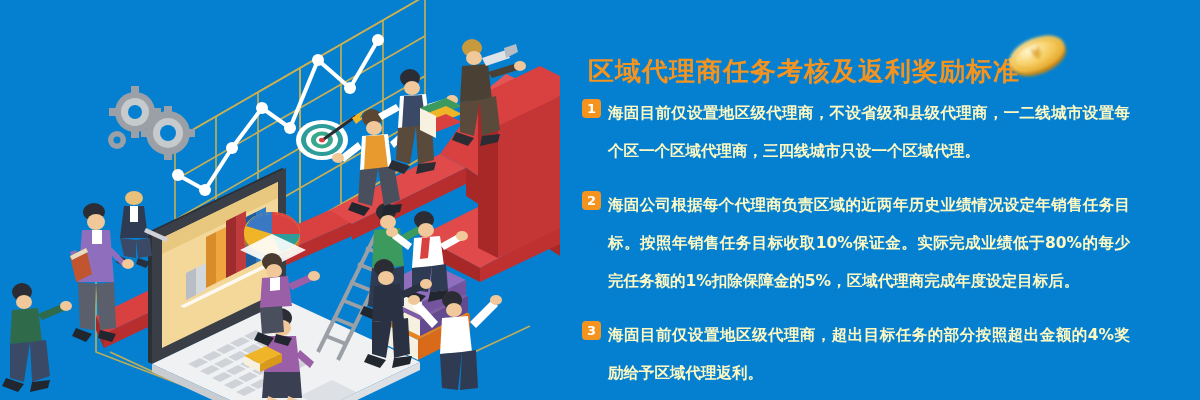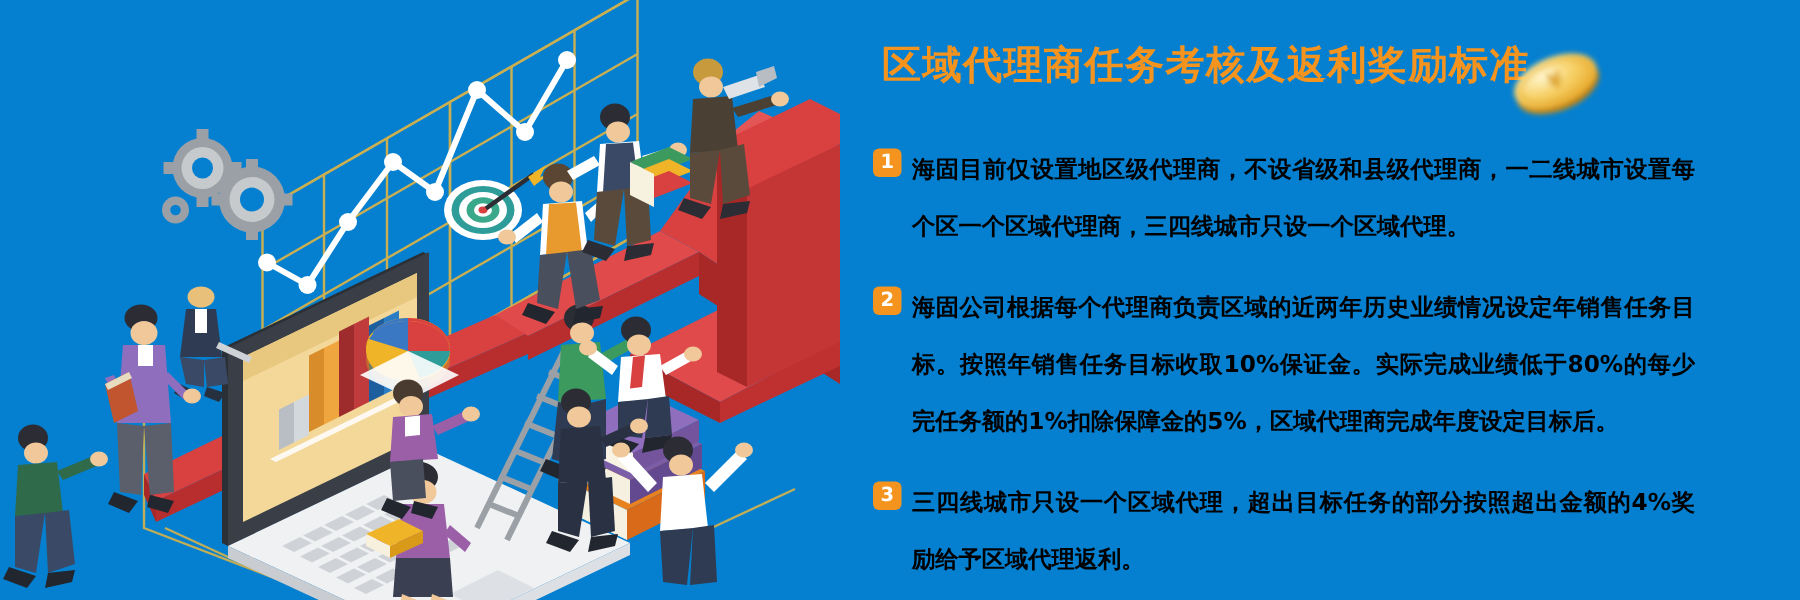--- a/index.html
+++ b/index.html
@@ -12,40 +12,40 @@
   .banner { position:absolute; inset:0; background:#0580d0; overflow:hidden; }
 
   
   .illus { position:absolute; left:0; top:0; width:560px; height:400px; }
   .illus svg { display:block; width:560px; height:400px; }
 
   
   .content { position:absolute; left:560px; top:0; width:640px; height:400px; }
 
   .title {
-    position:absolute; left:28px; top:26px;
+    position:absolute; left:28px; top:54px;
     font-size:26px; font-weight:bold; color:#f5931f;
     letter-spacing:1px; white-space:nowrap;
   }
   .coin { position:absolute; left:443px; top:22px; width:68px; height:62px; }
   .coin svg { display:block; }
 
   .list { position:absolute; left:22px; top:94px; width:548px; }
   .item { position:relative; padding-left:26px; margin-bottom:16px; }
   .item:last-child { margin-bottom:0; }
   .badge {
     position:absolute; left:0; top:5px;
     width:19px; height:19px; border-radius:4px;
     background:#f5931f; color:#ffffff;
     font-size:13px; font-weight:bold;
     display:flex; align-items:center; justify-content:center;
     line-height:1;
   }
   .itext {
-    color:#000000; font-weight:bold;
+    color:#fef9c3; font-weight:bold;
     font-size:15.5px; line-height:38px;
     text-align:justify; text-justify:inter-ideograph;
   }
 </style>
 </head>
 <body>
 
 <div class="banner">
 
   <div class="illus">
@@ -459,18 +459,18 @@
         <div class="itext">海固目前仅设置地区级代理商，不设省级和县级代理商，一二线城市设置每个区一个区域代理商，三四线城市只设一个区域代理。</div>
       </div>
 
       <div class="item">
         <span class="badge">2</span>
         <div class="itext">海固公司根据每个代理商负责区域的近两年历史业绩情况设定年销售任务目标。按照年销售任务目标收取10%保证金。实际完成业绩低于80%的每少完任务额的1%扣除保障金的5%，区域代理商完成年度设定目标后。</div>
       </div>
 
       <div class="item">
         <span class="badge">3</span>
-        <div class="itext">三四线城市只设一个区域代理，超出目标任务的部分按照超出金额的4%奖励给予区域代理返利。</div>
+        <div class="itext">海固目前仅设置地区级代理商，超出目标任务的部分按照超出金额的4%奖励给予区域代理返利。</div>
       </div>
 
     </div>
   </div>
 </div>
 
 </body></html>

